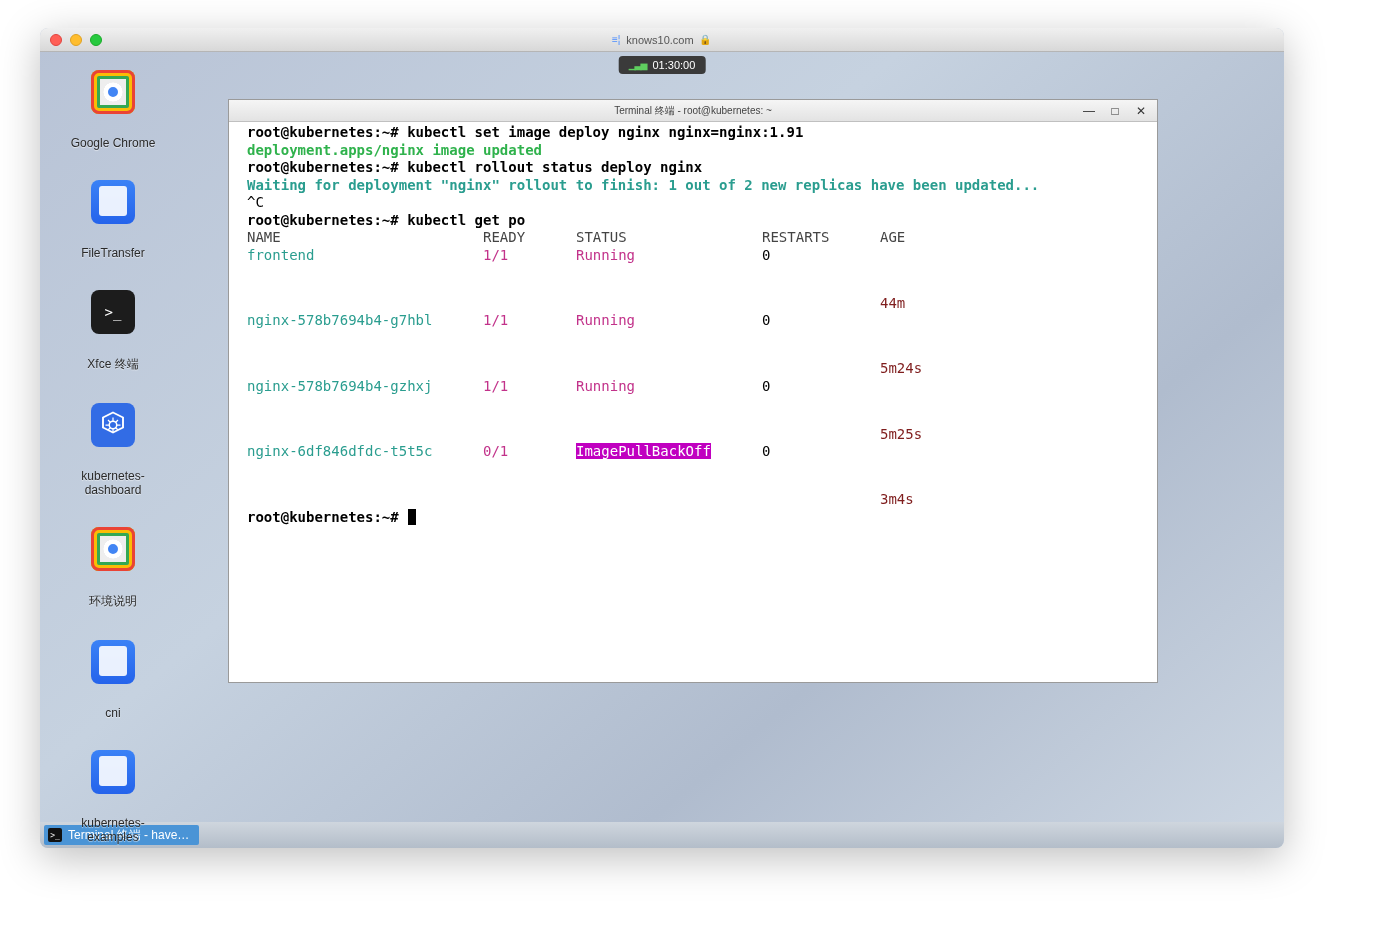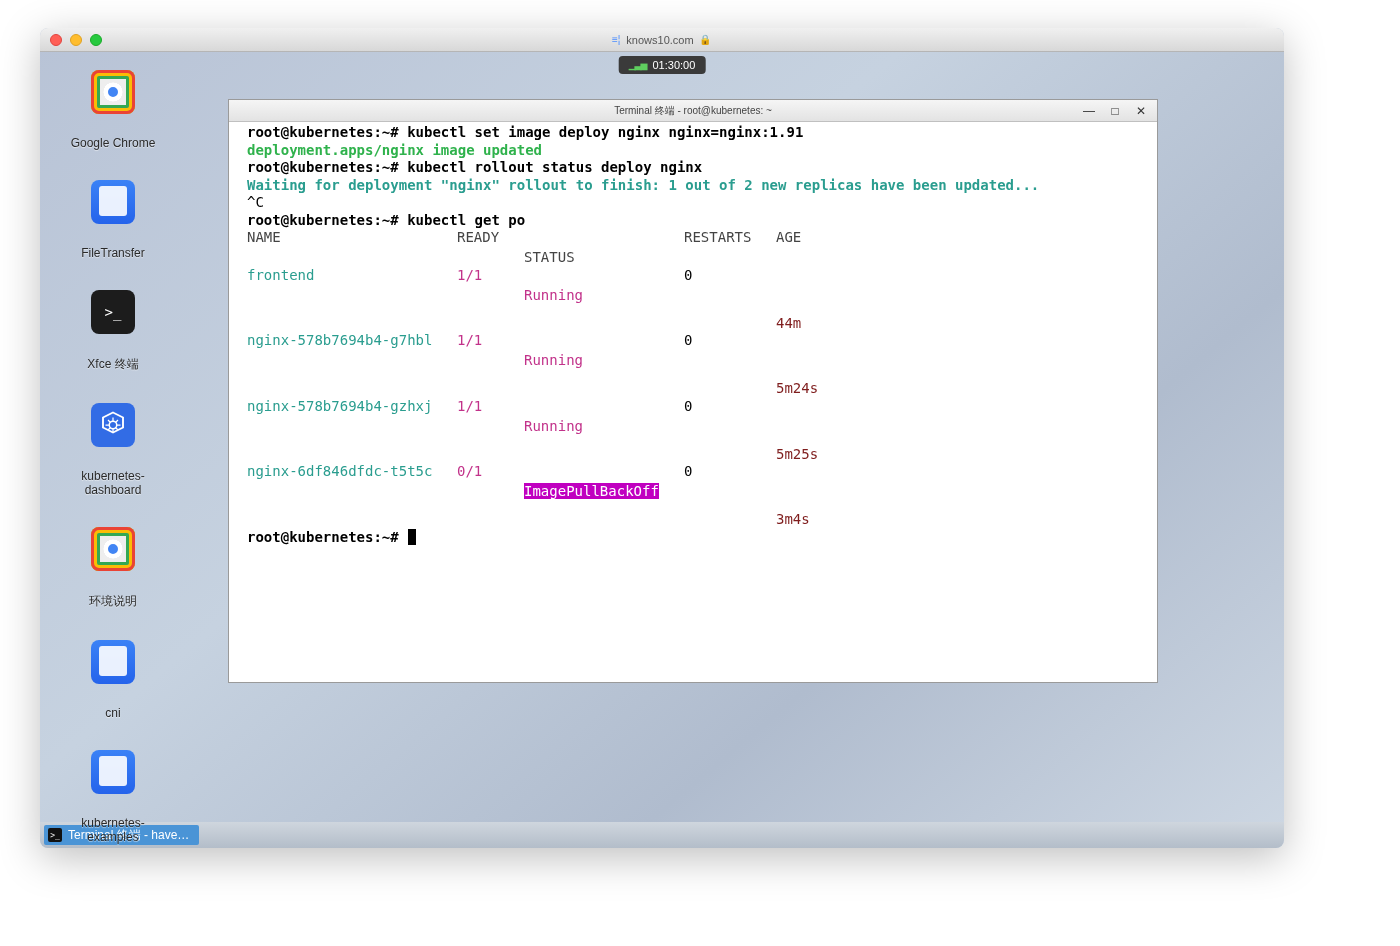--- a/index.html
+++ b/index.html
@@ -197,24 +197,24 @@
       border-radius: 2px;
       display: flex;
       align-items: center;
       justify-content: center;
       color: #eee;
       font-size: 8px;
       font-family: monospace;
     }
 
     
-    .tbl-line { display: flex; }
+    .tbl-line { display: flex; gap: 26px; }
     .c-name { width: 210px; }
     .c-ready { width: 67px; }
-    .c-status { width: 160px; margin-top: 20px; }
+    .c-status { width: 160px; }
     .c-restarts { width: 92px; }
     .c-age { width: 60px; }
   </style>
 </head>
 <body>
 
 <div class="mac-window">
 
   <div class="mac-titlebar">
     <div class="traffic-lights">

